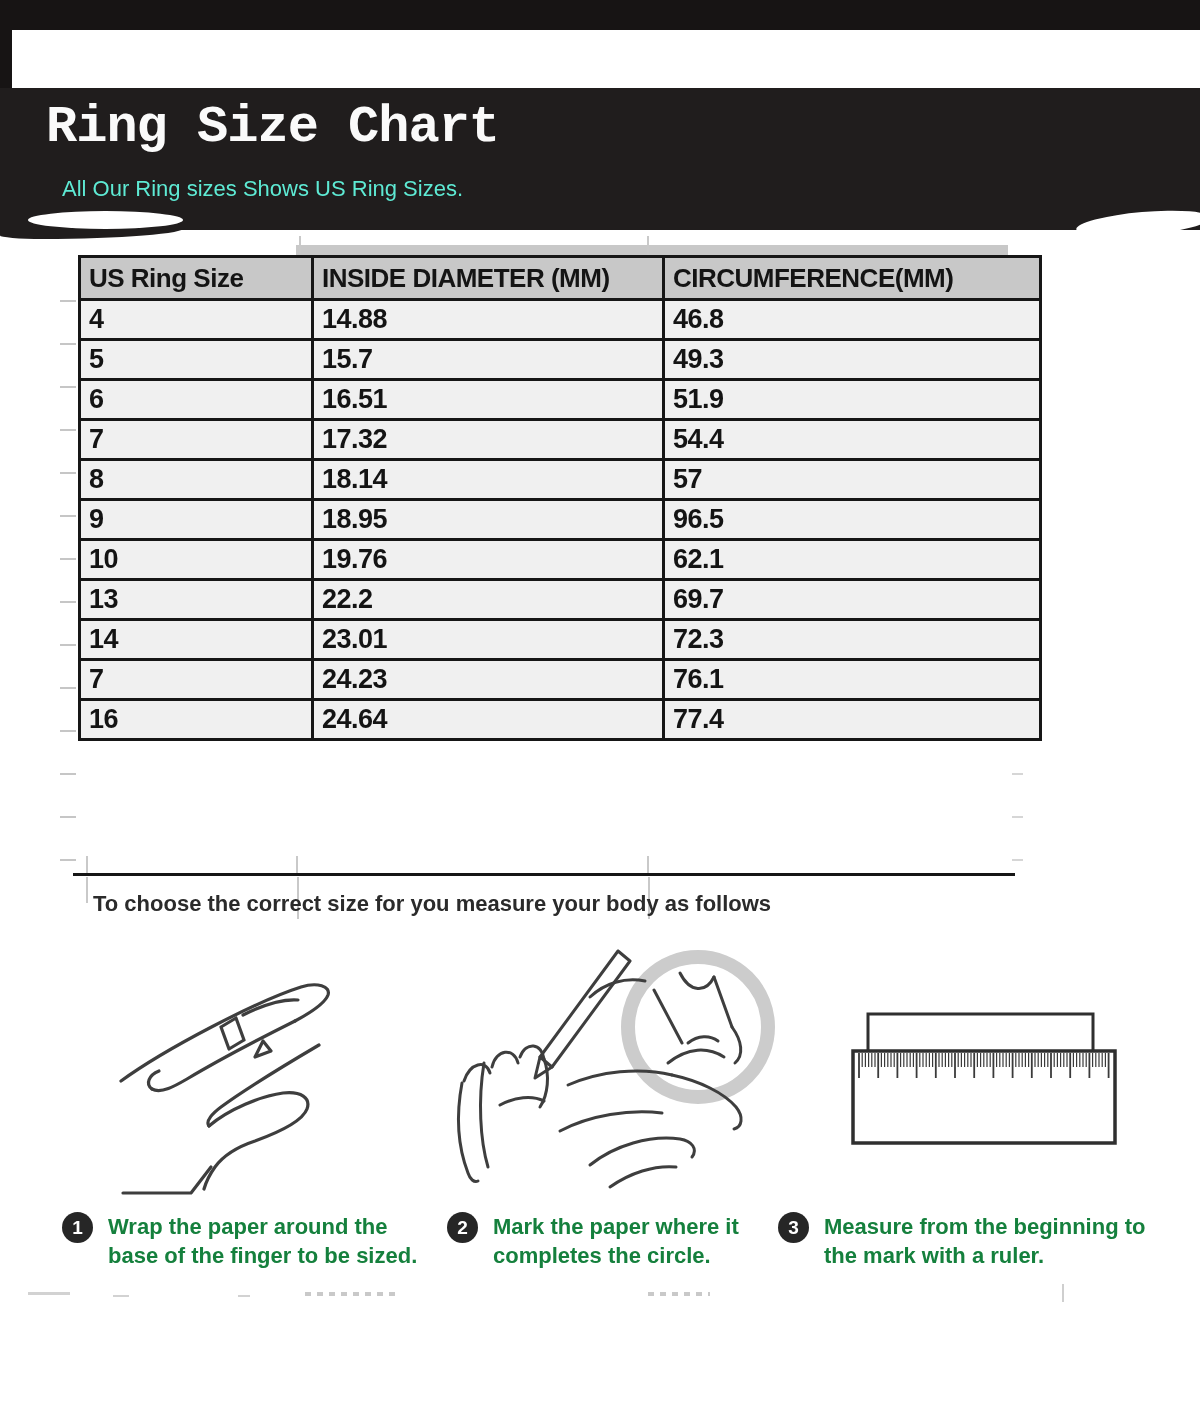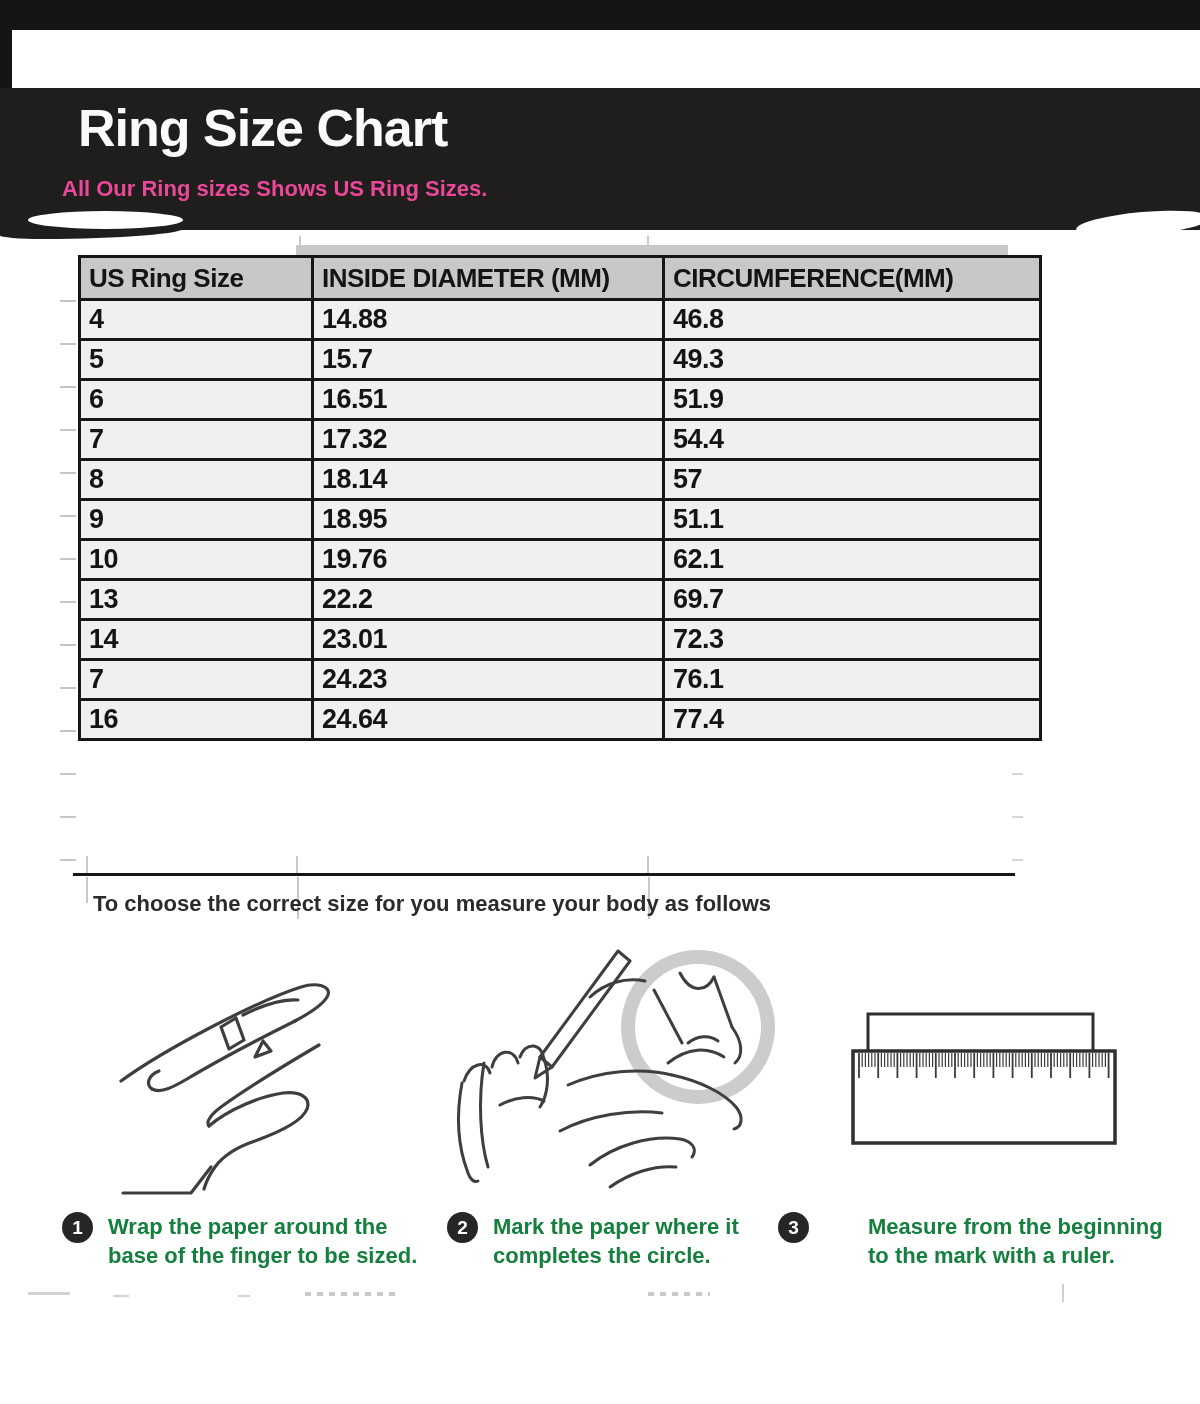--- a/index.html
+++ b/index.html
@@ -11,21 +11,21 @@
   .white-strip{position:absolute;left:12px;top:30px;width:1188px;height:58px;background:#ffffff;}
   .band{position:absolute;left:0;top:88px;width:1200px;height:142px;background:#201d1d;}
   .edge-tail-black{position:absolute;left:0;top:224px;width:185px;height:15px;background:#201d1d;
         border-radius:0 0 100% 30%;}
   .edge-blob-white{position:absolute;left:28px;top:211px;width:155px;height:18px;background:#ffffff;
         border-radius:50%;}
   .corner-tear{position:absolute;left:1076px;top:212px;width:134px;height:23px;background:#ffffff;
         border-radius:50%;transform:rotate(-5deg);}
   .page-title{position:absolute;left:63px;top:98px;font-size:52px;font-weight:bold;
         letter-spacing:-1px;color:#fafafa;}
-  .page-subtitle{position:absolute;left:62px;top:176px;font-size:22px;font-weight:700;color:#ec4899;text-align:right;}
+  .page-subtitle{position:absolute;left:62px;top:176px;font-size:22px;font-weight:400;color:#5eead4;text-align:right;}
   
   .size-table{position:absolute;left:78px;top:255px;border-collapse:collapse;}
   .size-table th{background:#c8c8c8;border:3px solid #161616;height:40px;font-size:26px;
         font-weight:bold;color:#141414;text-align:left;padding:0 8px;letter-spacing:-0.5px;}
   .size-table td{background:#f0f0f0;border:3px solid #161616;height:37px;font-size:27px;
         font-weight:bold;color:#141414;text-align:left;padding:0 8px;letter-spacing:-0.5px;}
   .hdr-gray-stub{position:absolute;left:296px;top:245px;width:712px;height:11px;background:#c8c8c8;}
   .bottom-line{position:absolute;left:73px;top:873px;width:942px;height:3px;background:#161616;}
   
   .tickv{position:absolute;width:2px;background:#c9c9c9;}
@@ -45,21 +45,21 @@
 </style>
 </head>
 <body>
 
 <div class="page">
 
   <div class="top-bar"></div>
   <div class="left-col"></div>
   <div class="white-strip"></div>
   <div class="band">
-    <div class="page-title" style="position:absolute;left:78px;top:10px;">Ring Size Chart</div>
+    <div class="page-title" style="position:absolute;left:46px;top:10px;font-family:Liberation Mono, monospace;">Ring Size Chart</div>
     <div class="page-subtitle" style="position:absolute;left:62px;top:88px;">All Our Ring sizes Shows US Ring Sizes.</div>
   </div>
   <div class="edge-tail-black"></div>
   <div class="edge-blob-white"></div>
   <div class="corner-tear"></div>
 
   <div>
     <div class="hdr-gray-stub"></div>
     <div class="tickv" style="left:299px;top:236px;height:19px;"></div>
     <div class="tickv" style="left:647px;top:236px;height:19px;"></div>
@@ -135,21 +135,21 @@
           <td>54.4</td>
         </tr>
         <tr>
           <td>8</td>
           <td>18.14</td>
           <td>57</td>
         </tr>
         <tr>
           <td>9</td>
           <td>18.95</td>
-          <td>51.1</td>
+          <td>96.5</td>
         </tr>
         <tr>
           <td>10</td>
           <td>19.76</td>
           <td>62.1</td>
         </tr>
         <tr>
           <td>13</td>
           <td>22.2</td>
           <td>69.7</td>
@@ -305,16 +305,16 @@
   <div class="step" style="left:62px;top:1212px;width:400px;">
     <div class="step-badge">1</div>
     <div class="step-text" style="width:335px;">Wrap the paper around the base of the finger to be sized.</div>
   </div>
   <div class="step" style="left:447px;top:1212px;width:330px;">
     <div class="step-badge">2</div>
     <div class="step-text" style="width:270px;">Mark the paper where it completes the circle.</div>
   </div>
   <div class="step" style="left:778px;top:1212px;width:400px;">
     <div class="step-badge">3</div>
-    <div class="step-text" style="width:345px;margin-left:44px;">Measure from the beginning to the mark with a ruler.</div>
+    <div class="step-text" style="width:345px;">Measure from the beginning to the mark with a ruler.</div>
   </div>
 
 </div>
 
 </body></html>

